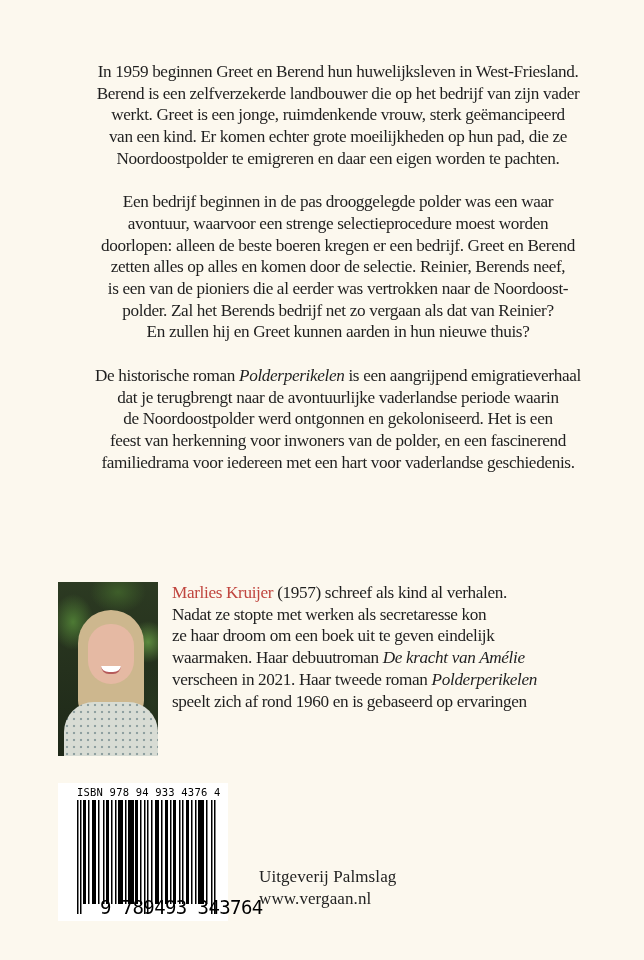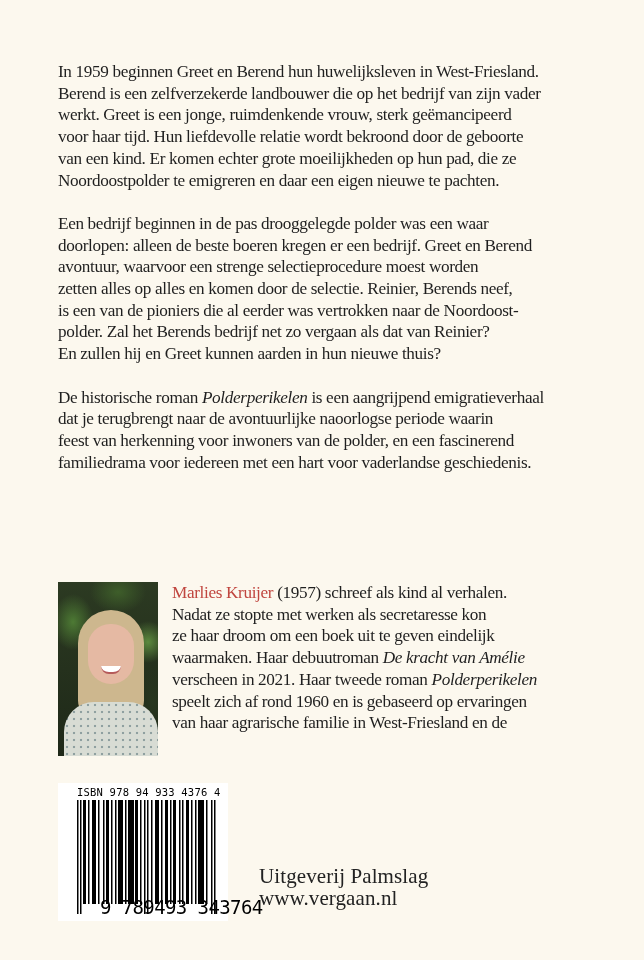--- a/index.html
+++ b/index.html
@@ -15,21 +15,21 @@
     position: absolute;
     left: 58px; top: 61px;
     width: 560px;
     font-size: 15.4px;
     line-height: 21.7px;
     letter-spacing: -0.35px;
     font-family: "Liberation Serif", serif;
     font-size: 17.2px;
   }
   .blurb p { margin: 0 0 21.7px 0; }
-  .blurb .line { display: block; white-space: nowrap; }
+  .blurb .line { display: block; white-space: nowrap; text-align: center; }
   em { font-style: italic; }
   .author-photo {
     position: absolute;
     left: 58px; top: 582px;
     width: 100px; height: 174px;
     background: #2f3a24;
     overflow: hidden;
   }
   .author-photo .leaves {
     position: absolute; inset: 0;
@@ -96,72 +96,71 @@
     font-size: 19px; line-height: 22px;
     color: #000;
     white-space: pre;
     letter-spacing: -0.6px;
     margin-left: 40px;
   }
   .publisher {
     position: absolute;
     left: 259px; top: 866px;
     font-family: "Liberation Serif", serif;
-    font-size: 21px;
+    font-size: 17px;
     line-height: 21.5px;
     color: #222;
     letter-spacing: 0.1px;
   }
   .publisher div { white-space: nowrap; }
 </style>
 </head>
 <body>
 
 <div class="blurb">
   <p>
     <span class="line">In 1959 beginnen Greet en Berend hun huwelijksleven in West-Friesland.</span>
     <span class="line">Berend is een zelfverzekerde landbouwer die op het bedrijf van zijn vader</span>
     <span class="line">werkt. Greet is een jonge, ruimdenkende vrouw, sterk geëmancipeerd</span>
-    <span class="line">voor haar tijd. Hun liefdevolle relatie wordt bekroond door de geboorte</span>
     <span class="line">van een kind. Er komen echter grote moeilijkheden op hun pad, die ze</span>
-    <span class="line">Noordoostpolder te emigreren en daar een eigen nieuwe te pachten.</span>
+    <span class="line">Noordoostpolder te emigreren en daar een eigen worden te pachten.</span>
   </p>
   <p>
     <span class="line">Een bedrijf beginnen in de pas drooggelegde polder was een waar</span>
+    <span class="line">avontuur, waarvoor een strenge selectieprocedure moest worden</span>
     <span class="line">doorlopen: alleen de beste boeren kregen er een bedrijf. Greet en Berend</span>
-    <span class="line">avontuur, waarvoor een strenge selectieprocedure moest worden</span>
     <span class="line">zetten alles op alles en komen door de selectie. Reinier, Berends neef,</span>
     <span class="line">is een van de pioniers die al eerder was vertrokken naar de Noordoost-</span>
     <span class="line">polder. Zal het Berends bedrijf net zo vergaan als dat van Reinier?</span>
     <span class="line">En zullen hij en Greet kunnen aarden in hun nieuwe thuis?</span>
   </p>
   <p>
     <span class="line"><span>De historische roman </span><em>Polderperikelen</em><span> is een aangrijpend emigratieverhaal</span></span>
-    <span class="line">dat je terugbrengt naar de avontuurlijke naoorlogse periode waarin</span>
+    <span class="line">dat je terugbrengt naar de avontuurlijke vaderlandse periode waarin</span>
+    <span class="line">de Noordoostpolder werd ontgonnen en gekoloniseerd. Het is een</span>
     <span class="line">feest van herkenning voor inwoners van de polder, en een fascinerend</span>
     <span class="line">familiedrama voor iedereen met een hart voor vaderlandse geschiedenis.</span>
   </p>
 </div>
 
 <div class="author-photo">
   <div class="leaves"></div>
   <div class="hair"></div>
   <div class="face"></div>
   <div class="mouth"></div>
   <div class="shirt"></div>
 </div>
 
 <div class="bio">
   <span class="line"><span class="author-name">Marlies Kruijer</span><span> (1957) schreef als kind al verhalen.</span></span>
   <span class="line">Nadat ze stopte met werken als secretaresse kon</span>
   <span class="line">ze haar droom om een boek uit te geven eindelijk</span>
   <span class="line"><span>waarmaken. Haar debuutroman </span><em>De kracht van Amélie</em></span>
   <span class="line"><span>verscheen in 2021. Haar tweede roman </span><em>Polderperikelen</em></span>
   <span class="line">speelt zich af rond 1960 en is gebaseerd op ervaringen</span>
-  <span class="line">van haar agrarische familie in West-Friesland en de</span>
 </div>
 
 <div class="barcode-box">
   <div class="isbn-text">ISBN 978 94 933 4376 4</div>
   <svg class="bars" viewBox="0 0 142 114" preserveAspectRatio="none">
     <g fill="#000">
       <rect x="0" y="0" width="1.5" height="114"></rect>
       <rect x="3" y="0" width="1.5" height="114"></rect>
       <rect x="6" y="0" width="3" height="104"></rect>
       <rect x="11" y="0" width="1.5" height="104"></rect>

